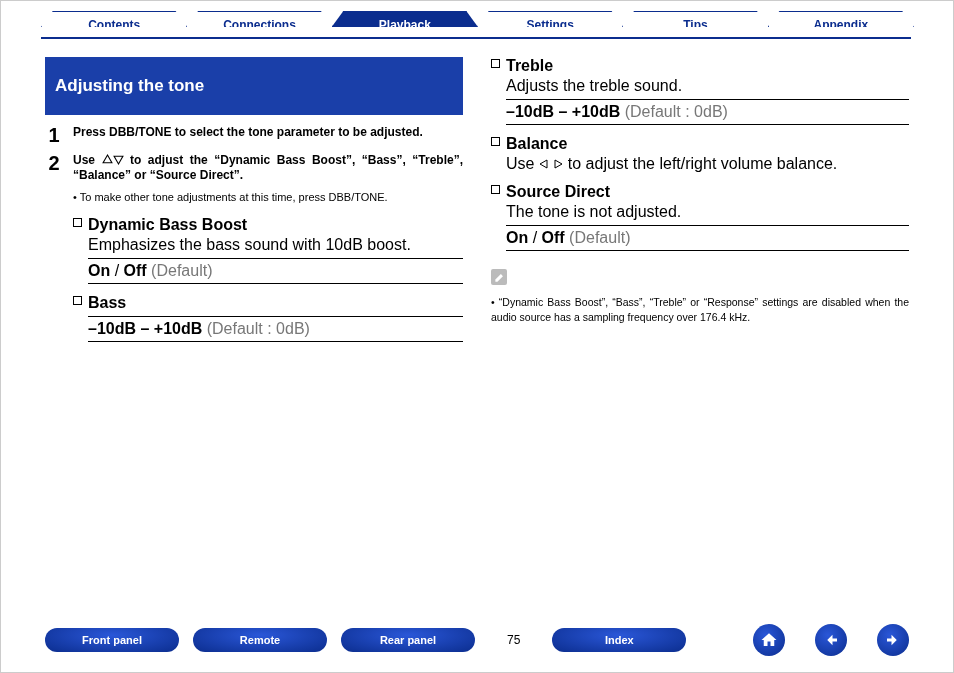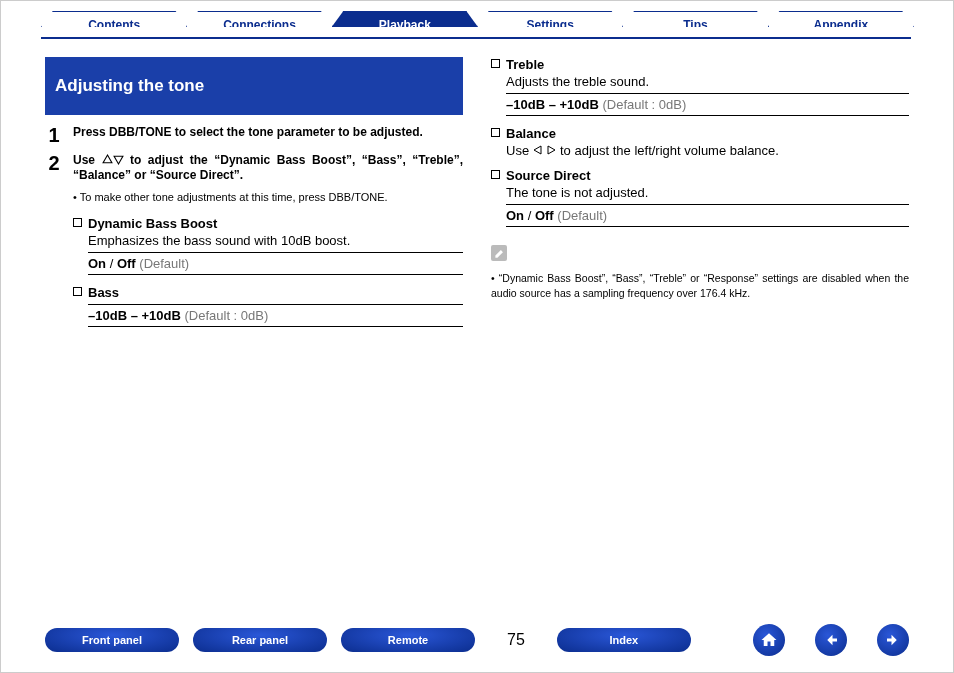--- a/index.html
+++ b/index.html
@@ -40,21 +40,21 @@
     margin-bottom: 10px;
   }
 
   .step { display: flex; gap: 10px; margin: 8px 0 8px 0; }
   .step-num { font-size: 20px; font-weight: bold; width: 18px; text-align: center; line-height: 1; }
   .step-text { font-size: 12px; font-weight: bold; text-align: justify; flex: 1; }
   .step-sym { display:inline-block; vertical-align:middle; }
 
   .sub-bullet { font-size: 11px; margin: 4px 0 6px 28px; line-height: 1.45; }
 
-  .item { margin: 10px 0 0 28px; font-size: 13px; }
+  .item { margin: 10px 0 0 28px; font-size: 16px; }
   .item .hdr { display: flex; align-items: flex-start; gap: 6px; }
   .item .sq { width: 9px; height: 9px; border: 1.2px solid #000; margin-top: 2px; flex: none; }
   .item .name { font-weight: bold; }
   .item .desc { margin-left: 15px; margin-top: 2px; }
   .item .rule { margin-left: 15px; margin-top: 4px; border-top: 1px solid #000; border-bottom: 1px solid #000; padding: 3px 0; }
   .item .rule b { font-weight: bold; }
   .item .rule .grey { color: #777; }
 
   .col2 .item { margin-left: 0; }
   .col2 .item .desc, .col2 .item .rule { margin-left: 15px; }
@@ -70,21 +70,21 @@
     background: radial-gradient(ellipse at 50% 30%, #2a57d8, #0b2d8e);
     color: #fff;
     font-size: 11px;
     font-weight: bold;
     text-align: center;
     padding: 6px 0;
     width: 134px;
     border-radius: 14px;
     cursor: pointer;
   }
-  .page-num { font-size: 16px; margin: 4px 18px; }
+  .page-num { font-size: 12px; margin: 4px 18px; }
   .spacer { flex: 1; }
   .circ {
     width: 32px; height: 32px; border-radius: 50%;
     background: radial-gradient(circle at 40% 35%, #2a57d8, #0b2d8e);
     display: flex; align-items: center; justify-content: center;
     cursor: pointer;
   }
   .circ svg { width: 18px; height: 18px; fill: #fff; }
   .circ + .circ { margin-left: 16px; }
 
@@ -187,22 +187,22 @@
             </svg>
         </div>
       </div>
       <div class="note-text">• <span>“Dynamic Bass Boost”, “Bass”, “Treble” or “Response” settings are disabled when the audio source has a sampling frequency over 176.4 kHz.</span></div>
 
     </div>
   </div>
 
   <div class="footer">
     <div class="pill">Front panel</div>
+    <div class="pill">Remote</div>
     <div class="pill">Rear panel</div>
-    <div class="pill">Remote</div>
     <div class="page-num">75</div>
     <div class="pill">Index</div>
     <div class="spacer"></div>
     <div class="circ">
       <svg viewBox="0 0 24 24">
           <path d="M12 3 L2 12 H5 V20 H10 V14 H14 V20 H19 V12 H22 Z"></path>
         </svg>
     </div>
     <div class="circ">
       <svg viewBox="0 0 24 24">

